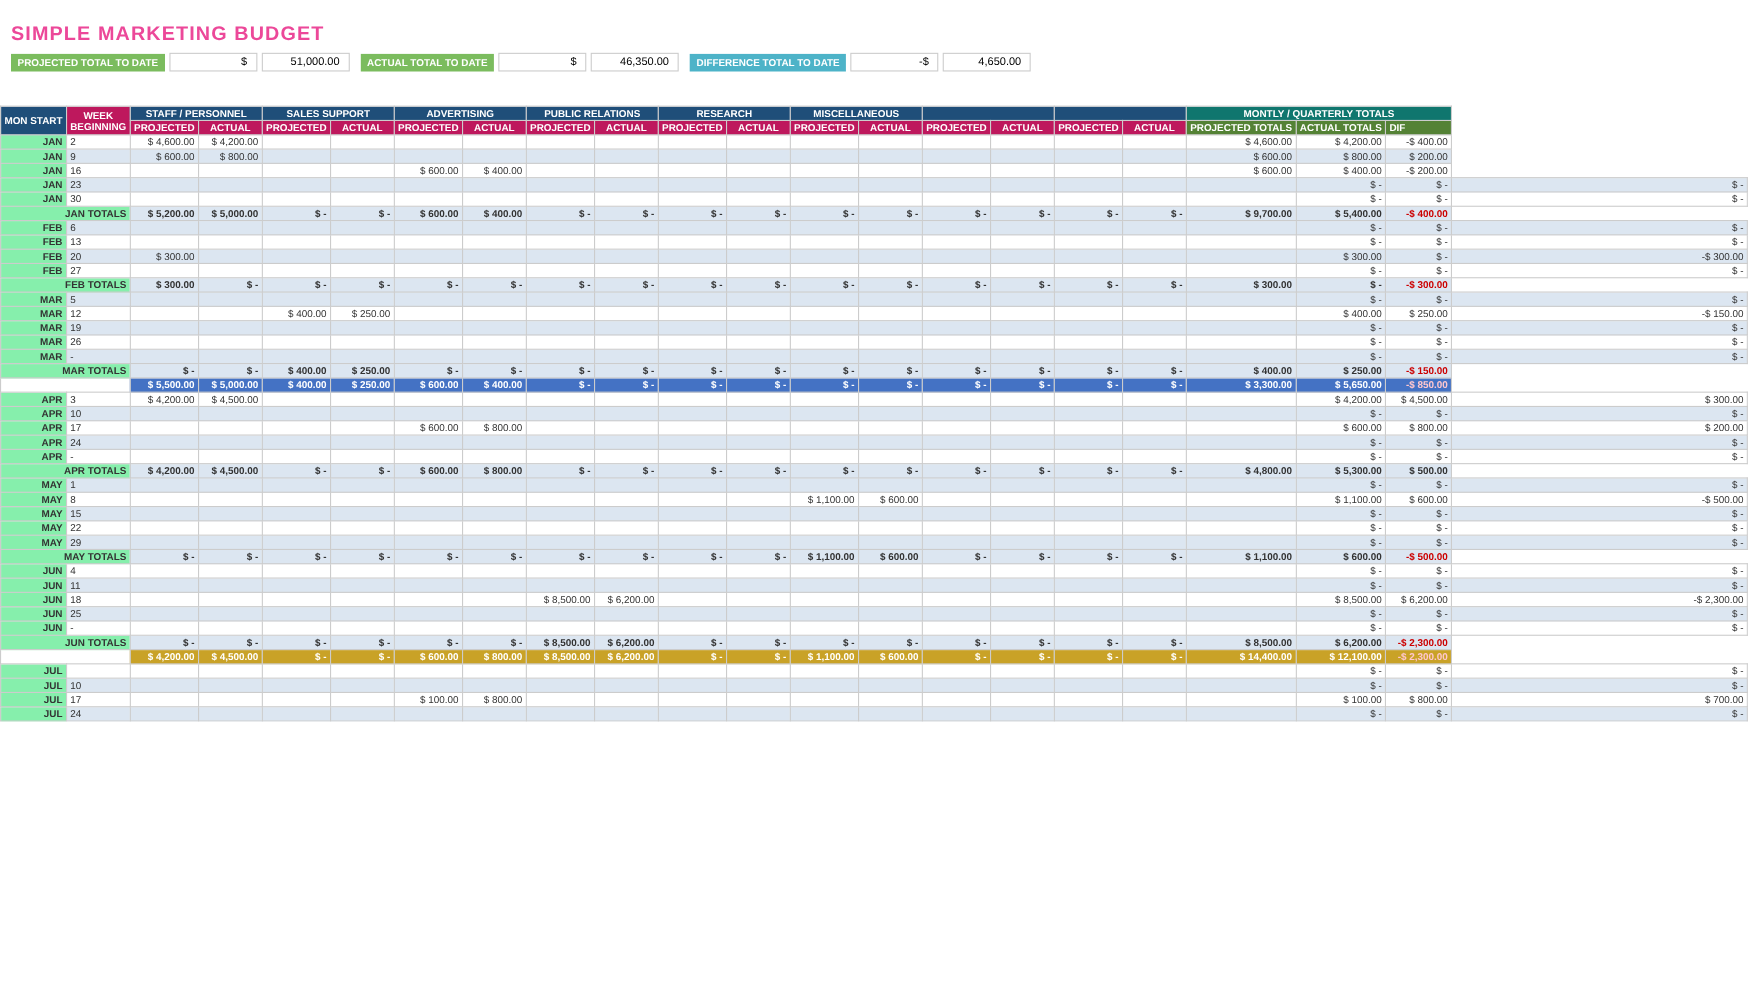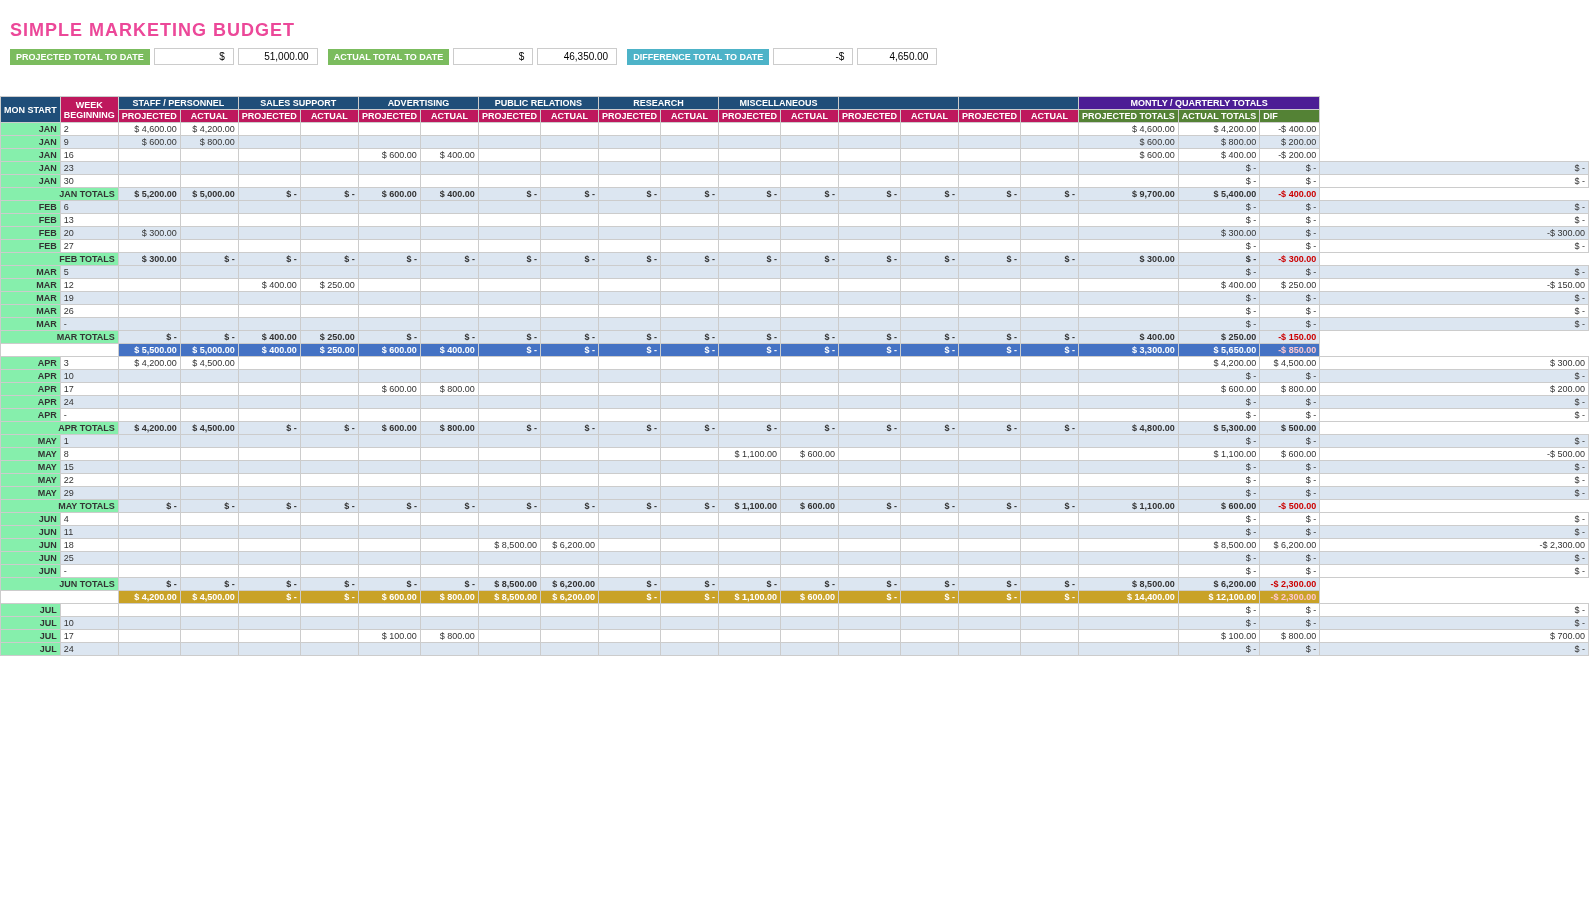--- a/index.html
+++ b/index.html
@@ -78,21 +78,21 @@
 
     .header-sub {
       background: #be185d;
       color: #fff;
       font-weight: bold;
       font-size: 9px;
       text-transform: uppercase;
     }
 
     .header-monthly {
-      background: #4c1d95;
+      background: #0f766e;
       color: #fff;
       text-align: center;
       font-weight: bold;
       font-size: 9px;
       text-transform: uppercase;
     }
 
     .header-monthly-sub {
       background: #548235;
       color: #fff;

